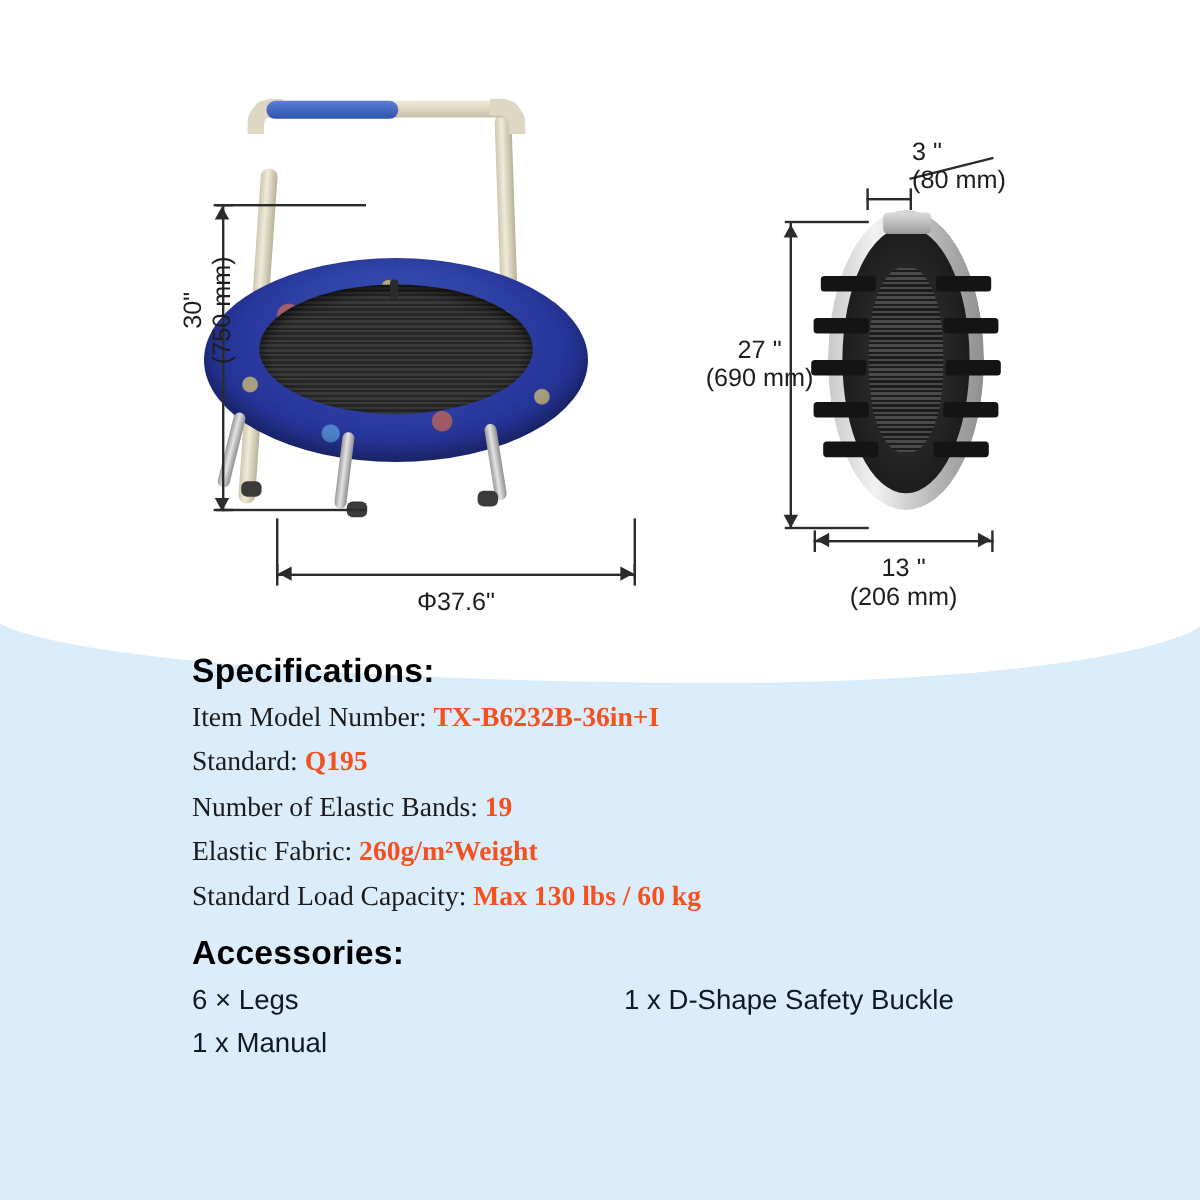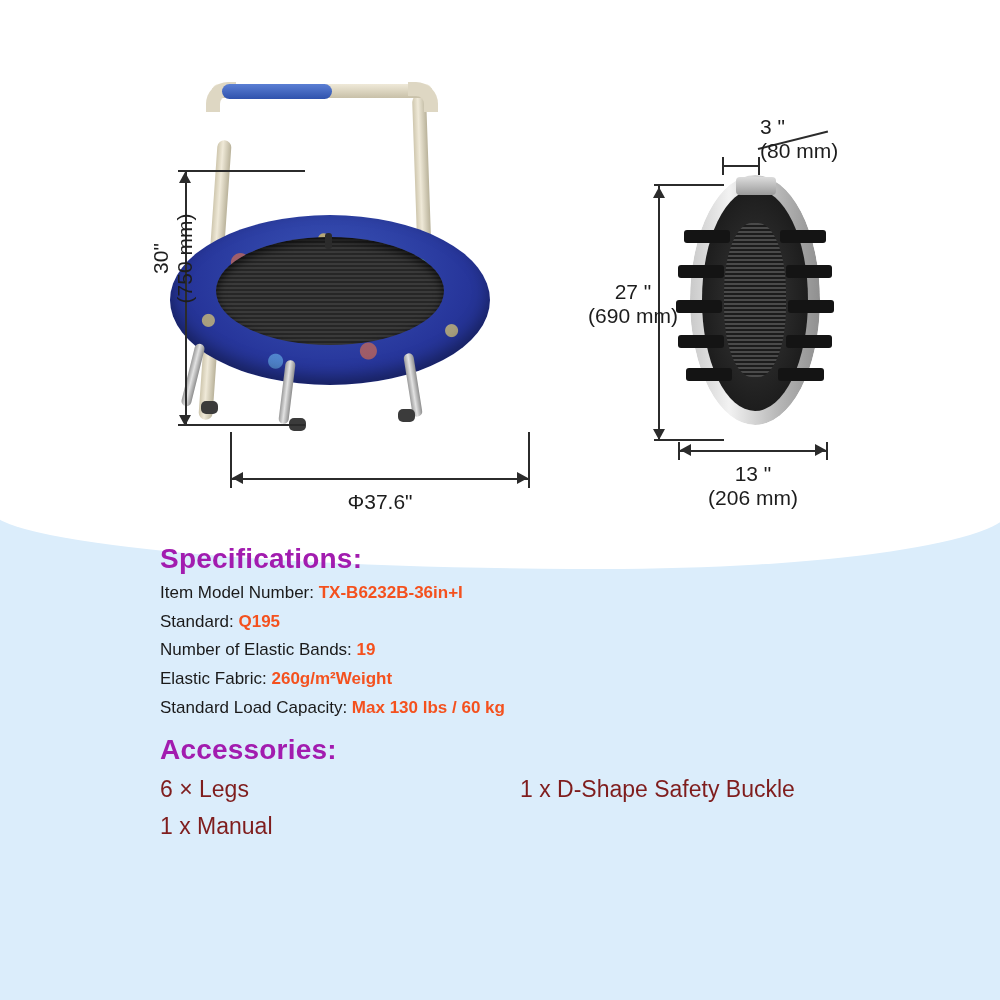--- a/index.html
+++ b/index.html
@@ -214,33 +214,33 @@
   }
   .wave {
     position: absolute; left: -10px; top: -6px; width: 1020px; height: 60px;
     background: #ffffff;
     border-bottom-left-radius: 60% 100%;
     border-bottom-right-radius: 40% 100%;
   }
   .spec-inner { position: absolute; left: 160px; top: 28px; right: 40px; }
 
   .section-title {
-    font-size: 28px; font-weight: bold; color: #a21caf;
+    font-size: 28px; font-weight: bold; color: #000000;
     margin: 0 0 6px 0; letter-spacing: .2px;
   }
   .spec-row {
-    font-size: 17px; color: #1a1a1a; margin: 0 0 4px 0; line-height: 1.45;
+    font-size: 23px; color: #1a1a1a; margin: 0 0 4px 0; line-height: 1.45; font-family: Liberation Serif, serif;
   }
   .spec-row .val { color: #f4511e; font-weight: bold; }
   .acc-title { margin-top: 14px; }
   .acc-grid {
     display: grid; grid-template-columns: 360px auto;
     row-gap: 2px; column-gap: 0px;
   }
-  .acc-item { font-size: 23px; color: #7f1d1d; line-height: 1.5; }
+  .acc-item { font-size: 23px; color: #0f172a; line-height: 1.5; }
 </style>
 </head>
 <body>
 
 <div id="page">
 
   <div class="diagram-area">
 
     <div class="left-view">
 

